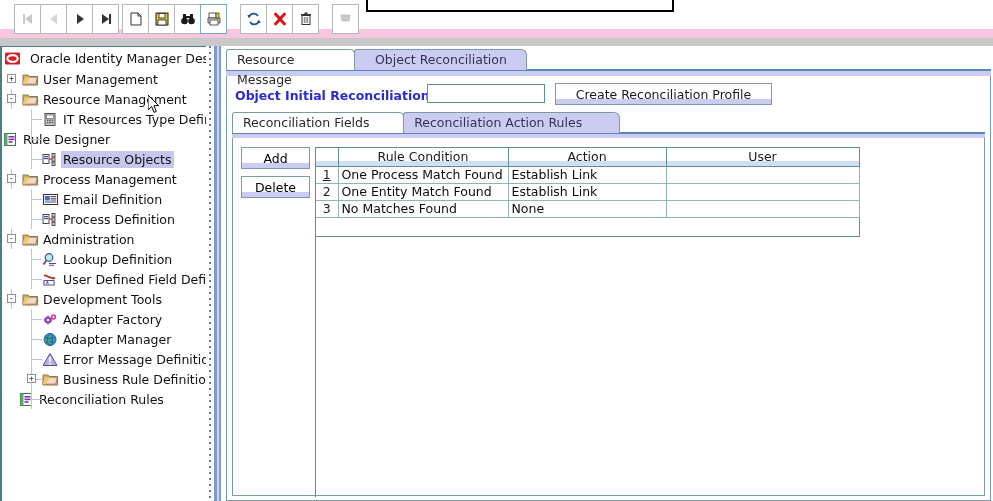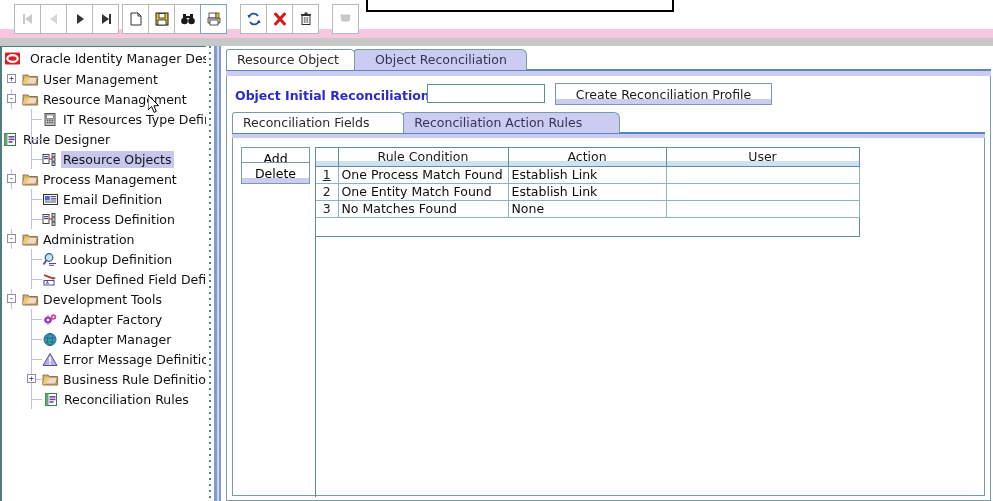--- a/index.html
+++ b/index.html
@@ -311,21 +311,21 @@
     font-family: "DejaVu Sans", sans-serif;
   }
   .side-btn::after {
     content: "";
     position: absolute;
     left: 0; bottom: 0;
     width: 100%; height: 5px;
     background: #ccccf2;
   }
   #btn-add { top: 9px; }
-  #btn-delete { top: 24px; text-align: center; }
+  #btn-delete { top: 38px; text-align: center; }
 
   .grid-wrap {
     position: absolute;
     left: 82px; top: 9px;
     width: 545px;
     border: 1px solid #5f8f8f;
     box-sizing: border-box;
     background: #ffffff;
   }
   table.grid {
@@ -693,21 +693,21 @@
             <span class="hline" style="left:29px;top:10px;width:11px;"></span>
             <span class="toggle" style="left:25px;top:5px;">+</span>
             <svg class="tree-ico" width="17" height="15" viewBox="0 0 17 15">
               <path d="M1 3 h5 l1.4 1.6 h8.2 v8.4 h-14.6 z" fill="#e8c070" stroke="#7a6a3a" stroke-width="0.9"></path>
               <path d="M2.4 5.2 h13 l-1.6 7 h-13 z" fill="#ffffff"></path>
               <path d="M2.4 5.2 h13 l-1.6 7 h-13 z" fill="#f3d8c8" stroke="#7a6a3a" stroke-width="0.8"></path>
               <path d="M2.4 5.2 h6 l-5 7 h-2.6 z" fill="#efc96e"></path>
             </svg>
             <span class="tree-label">Business Rule Definition</span>
           </div>
-          <div class="tree-row" style="padding-left:41px;">
+          <div class="tree-row" style="padding-left:16px;">
             <span class="vline" style="left:29px;top:0;height:20px;"></span>
             <span class="hline" style="left:29px;top:10px;width:11px;"></span>
             <svg class="tree-ico" width="17" height="15" viewBox="0 0 17 15">
               <rect x="2.5" y="1.5" width="11" height="12" fill="#ffffff" stroke="#3a7a4a" stroke-width="1"></rect>
               <rect x="2.5" y="1.5" width="3" height="12" fill="#5fa86f"></rect>
               <rect x="6.5" y="4" width="6" height="1.6" fill="#7a3aa8"></rect>
               <rect x="6.5" y="6.6" width="6" height="1.6" fill="#7a3aa8"></rect>
               <rect x="6.5" y="9.2" width="4" height="1.6" fill="#7a3aa8"></rect>
             </svg>
             <span class="tree-label">Reconciliation Rules</span>
@@ -723,21 +723,21 @@
   <div class="splitter">
     <div class="dots"></div>
     <div class="bar1"></div>
     <div class="bar2"></div>
     <div class="bar3"></div>
   </div>
 
   <div class="right-pane">
 
     <div class="outer-tabstrip" id="outer-tabs">
-        <div class="tab" style="left:0px;width:130px;z-index:1;">Resource Object</div>
+        <div class="tab" style="left:0px;width:130px;z-index:1;">Resource Message</div>
         <div class="tab active" style="left:128px;width:173.20000000000002px;z-index:5;padding-left:20px;">Object Reconciliation</div>
       </div>
     <div class="outer-sep"></div>
     <div class="outer-sep2"></div>
 
     <div class="panel-body">
 
       <div class="field-row">
         <span class="field-label">Object Initial Reconciliation Date</span>
         <input class="date-input" type="text" value="" style="">

